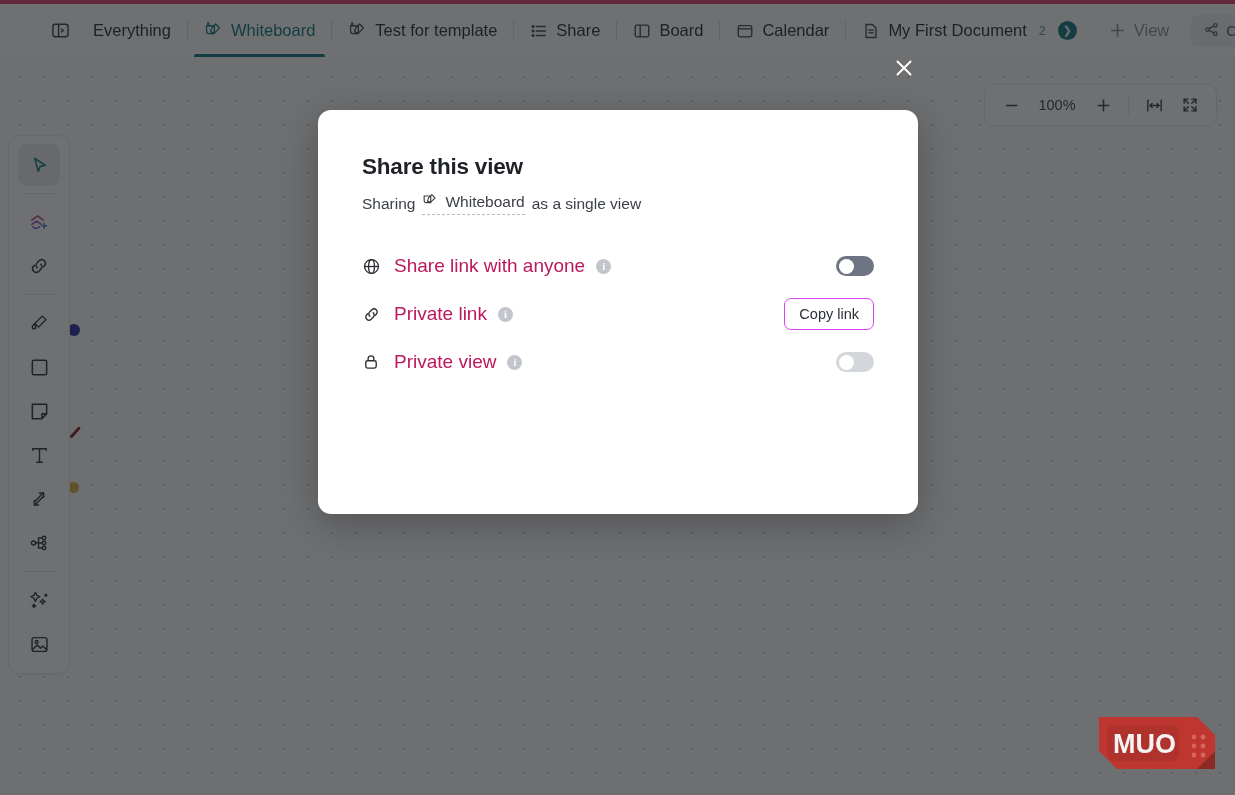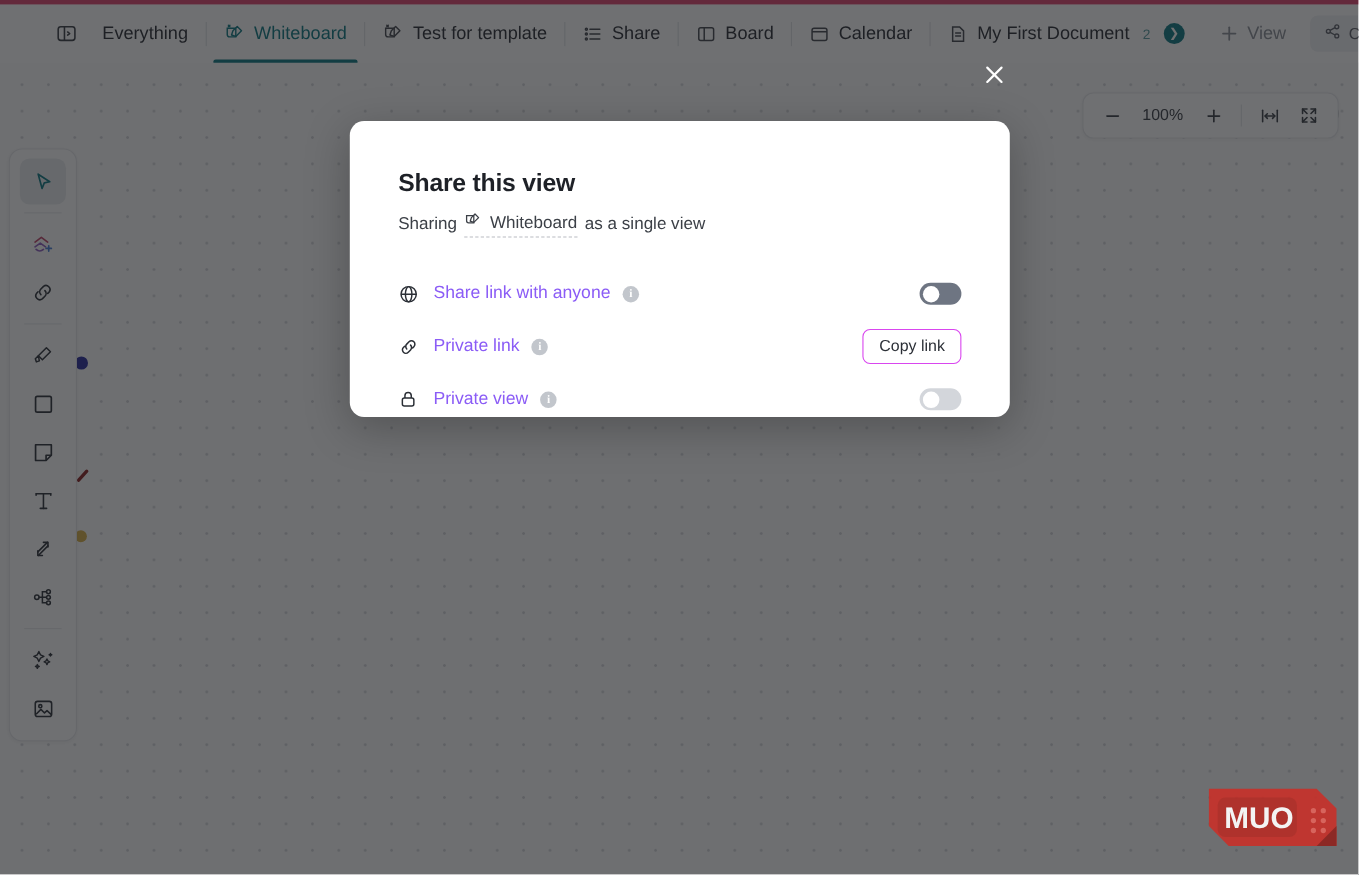--- a/index.html
+++ b/index.html
@@ -188,21 +188,21 @@
   .close-x {
     position: absolute; top: 52px; left: 888px;
     width: 32px; height: 32px;
     display: flex; align-items: center; justify-content: center;
     color: #ffffff;
     z-index: 22; cursor: pointer;
   }
   .modal {
     position: absolute;
     left: 318px; top: 110px;
-    width: 600px; height: 269px;
+    width: 600px; height: 404px;
     background: #ffffff;
     border-radius: 13px;
     z-index: 21;
     padding: 44px 44px 0 44px;
     box-shadow: 0 10px 40px rgba(0,0,0,0.25);
   }
   .modal-title {
     font-size: 22.5px; font-weight: bold;
     color: #1e2127; letter-spacing: -0.2px;
   }
@@ -222,21 +222,21 @@
   .rows { margin-top: 27px; }
   .row {
     display: flex; align-items: center;
     height: 48px;
   }
   .row-ico {
     width: 26px; display: flex; align-items: center;
     color: #2b2f36; flex: 0 0 auto;
   }
   .row-label {
-    font-size: 16px; color: #8b5cf6;
+    font-size: 19px; color: #be185d;
     margin-left: 6px;
   }
   .row-info {
     width: 15px; height: 15px; border-radius: 50%;
     background: #c2c6cc; color: #ffffff;
     display: inline-flex; align-items: center; justify-content: center;
     font-size: 10.5px; font-family: "Liberation Serif", serif;
     font-weight: bold; margin-left: 11px; flex: 0 0 auto;
     cursor: pointer;
   }

